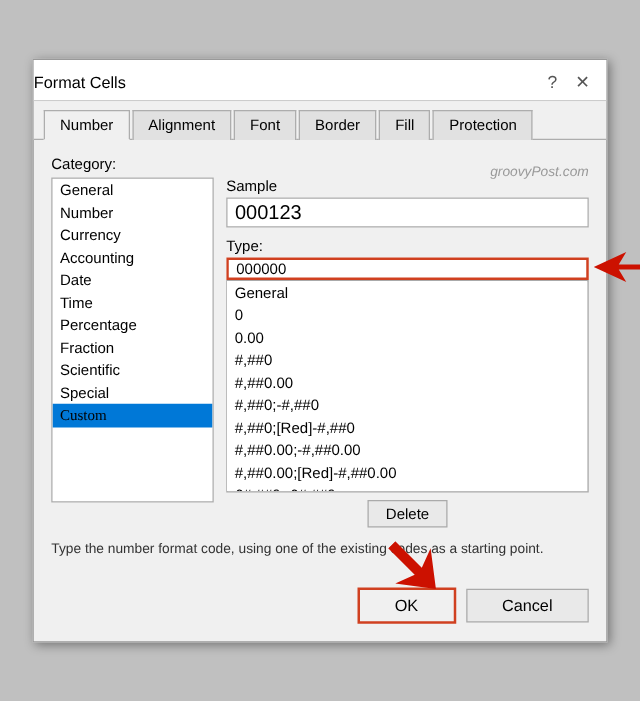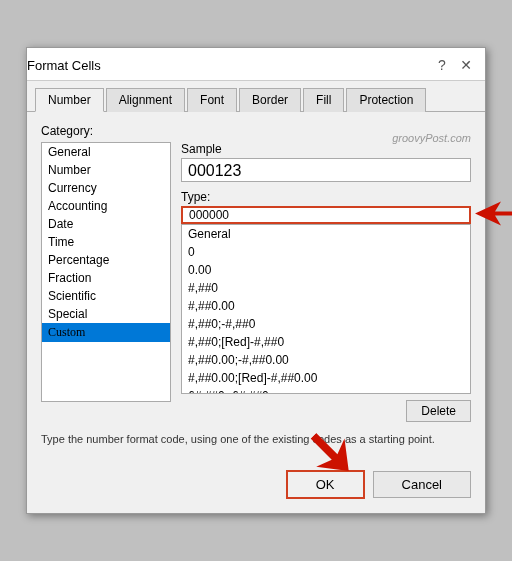--- a/index.html
+++ b/index.html
@@ -144,21 +144,21 @@
       overflow-y: scroll;
       height: 170px;
       font-size: 12px;
     }
     .format-item {
       padding: 2px 6px;
       cursor: pointer;
     }
     .delete-row {
       display: flex;
-      justify-content: flex-end;
+      justify-content: center;
       margin-top: 6px;
     }
     .delete-btn {
       padding: 3px 14px;
       font-size: 12px;
       border: 1px solid #aaa;
       background: #e9e9e9;
       cursor: pointer;
     }
     .description {

